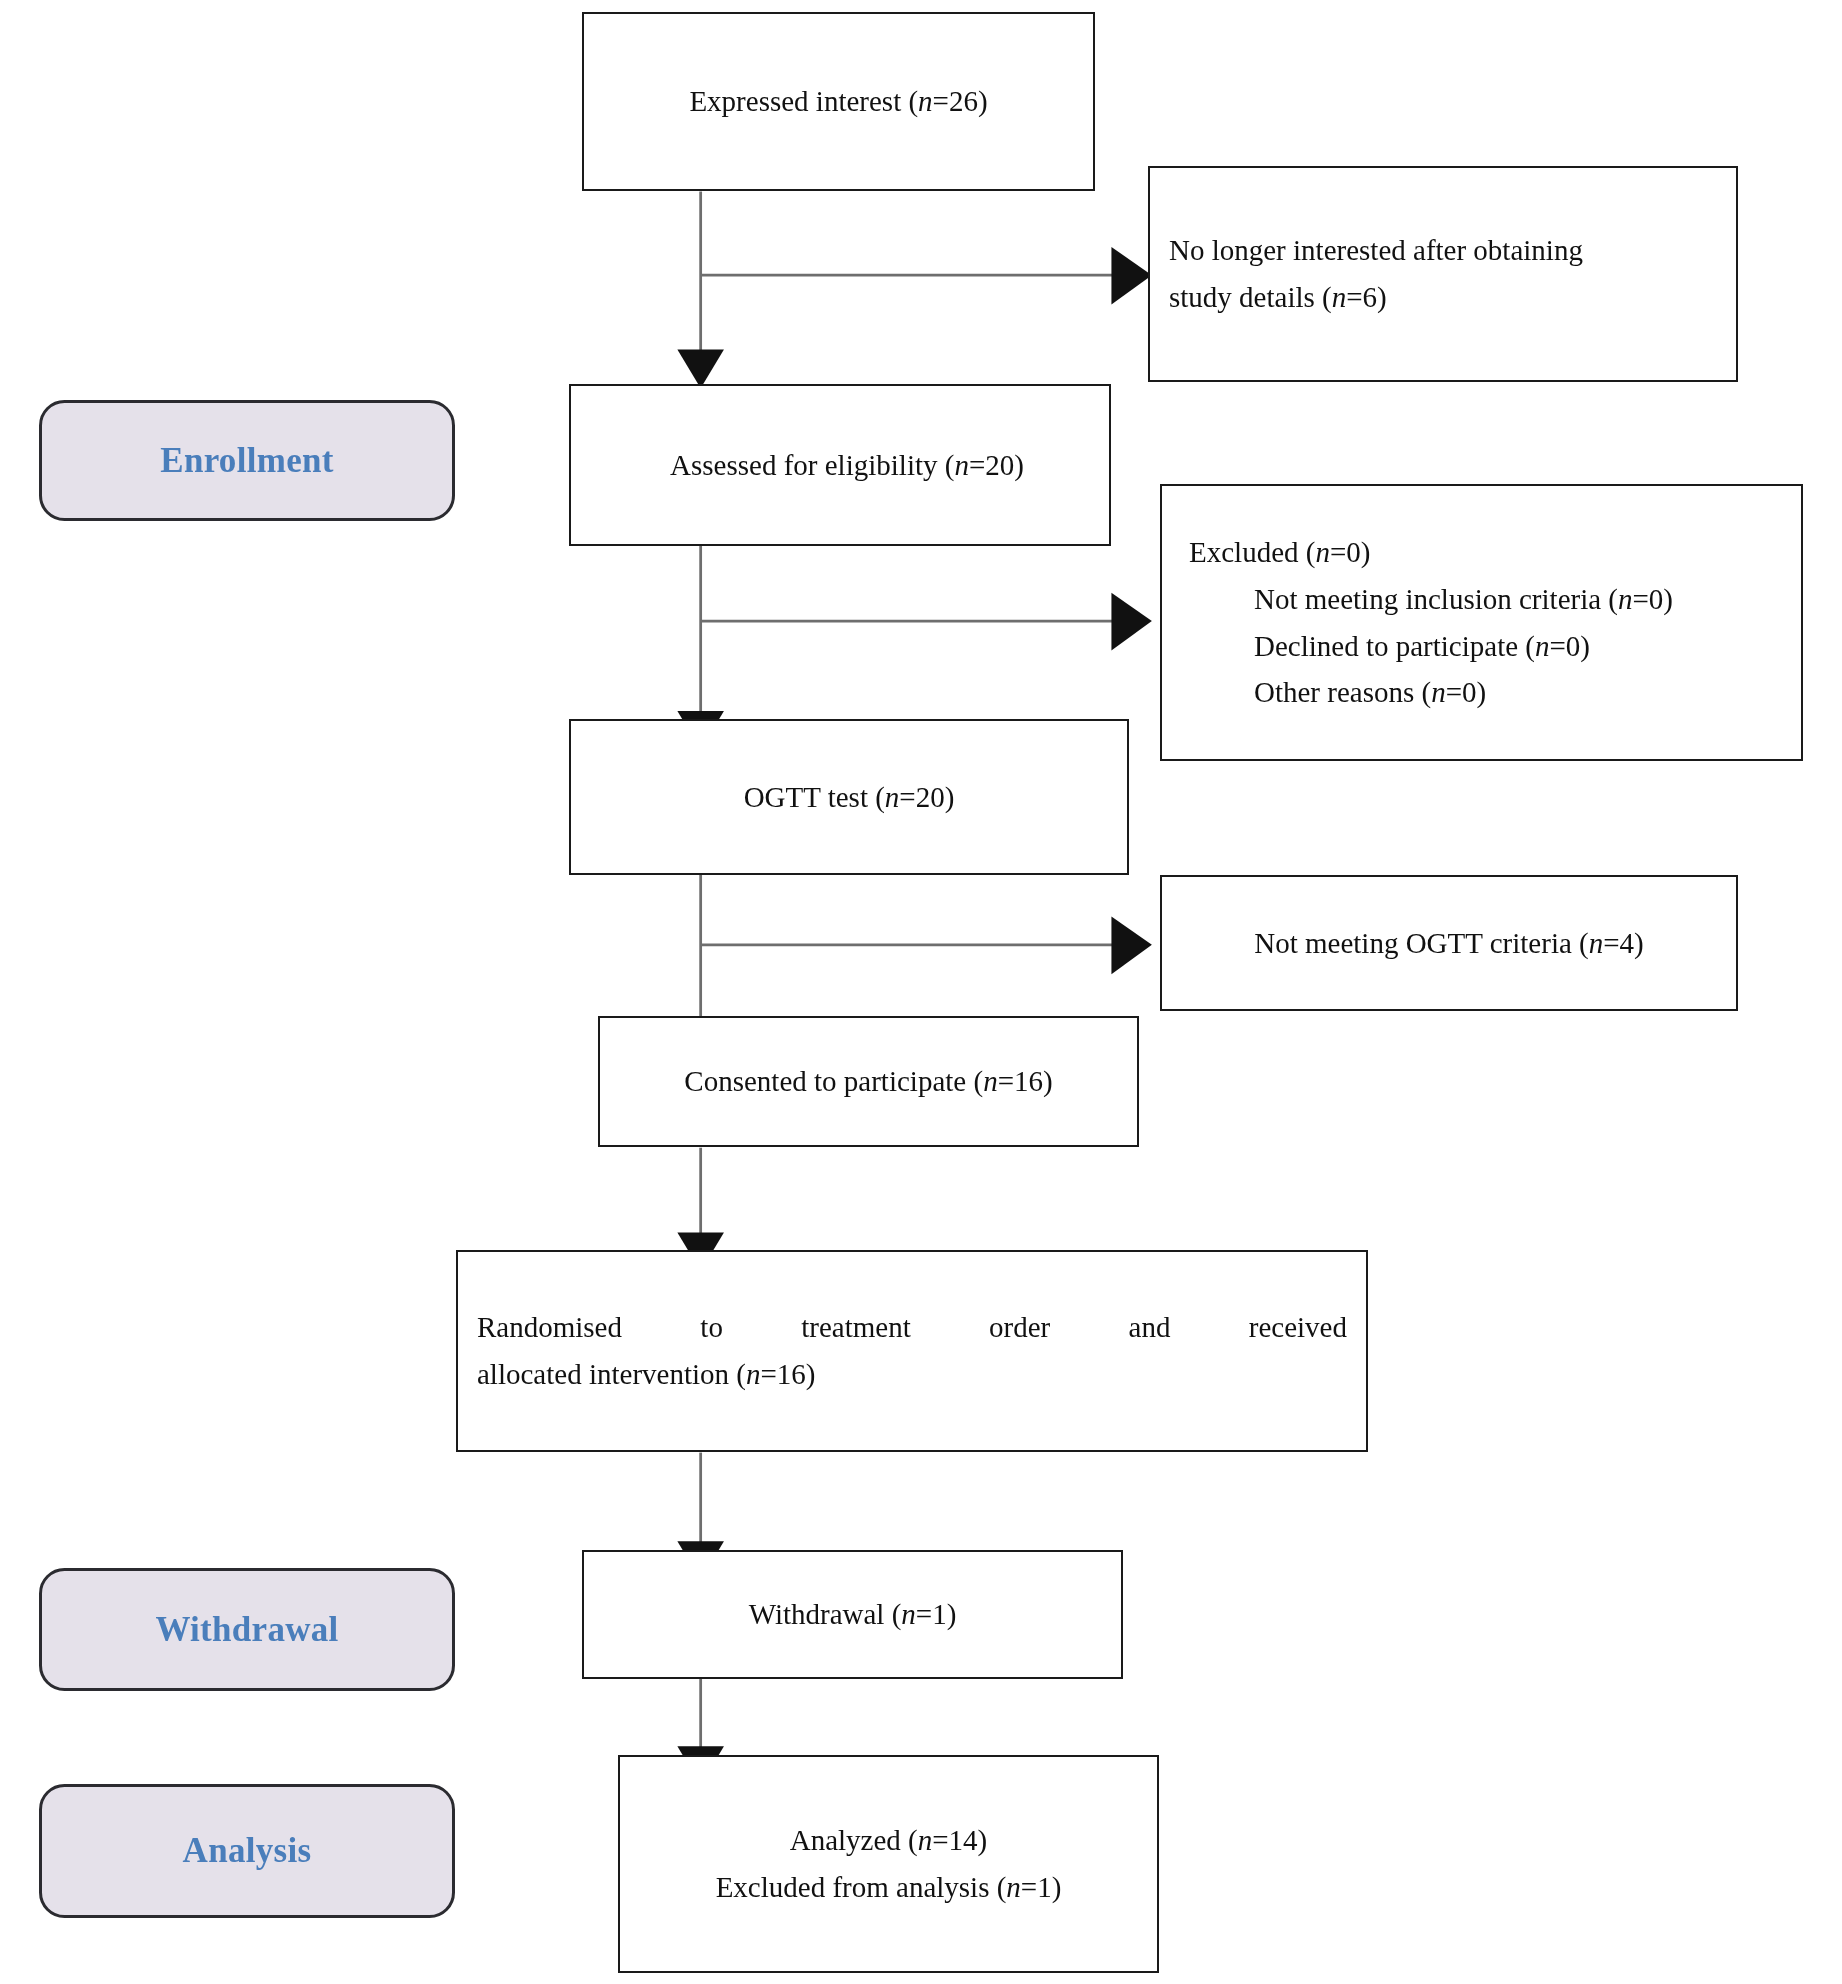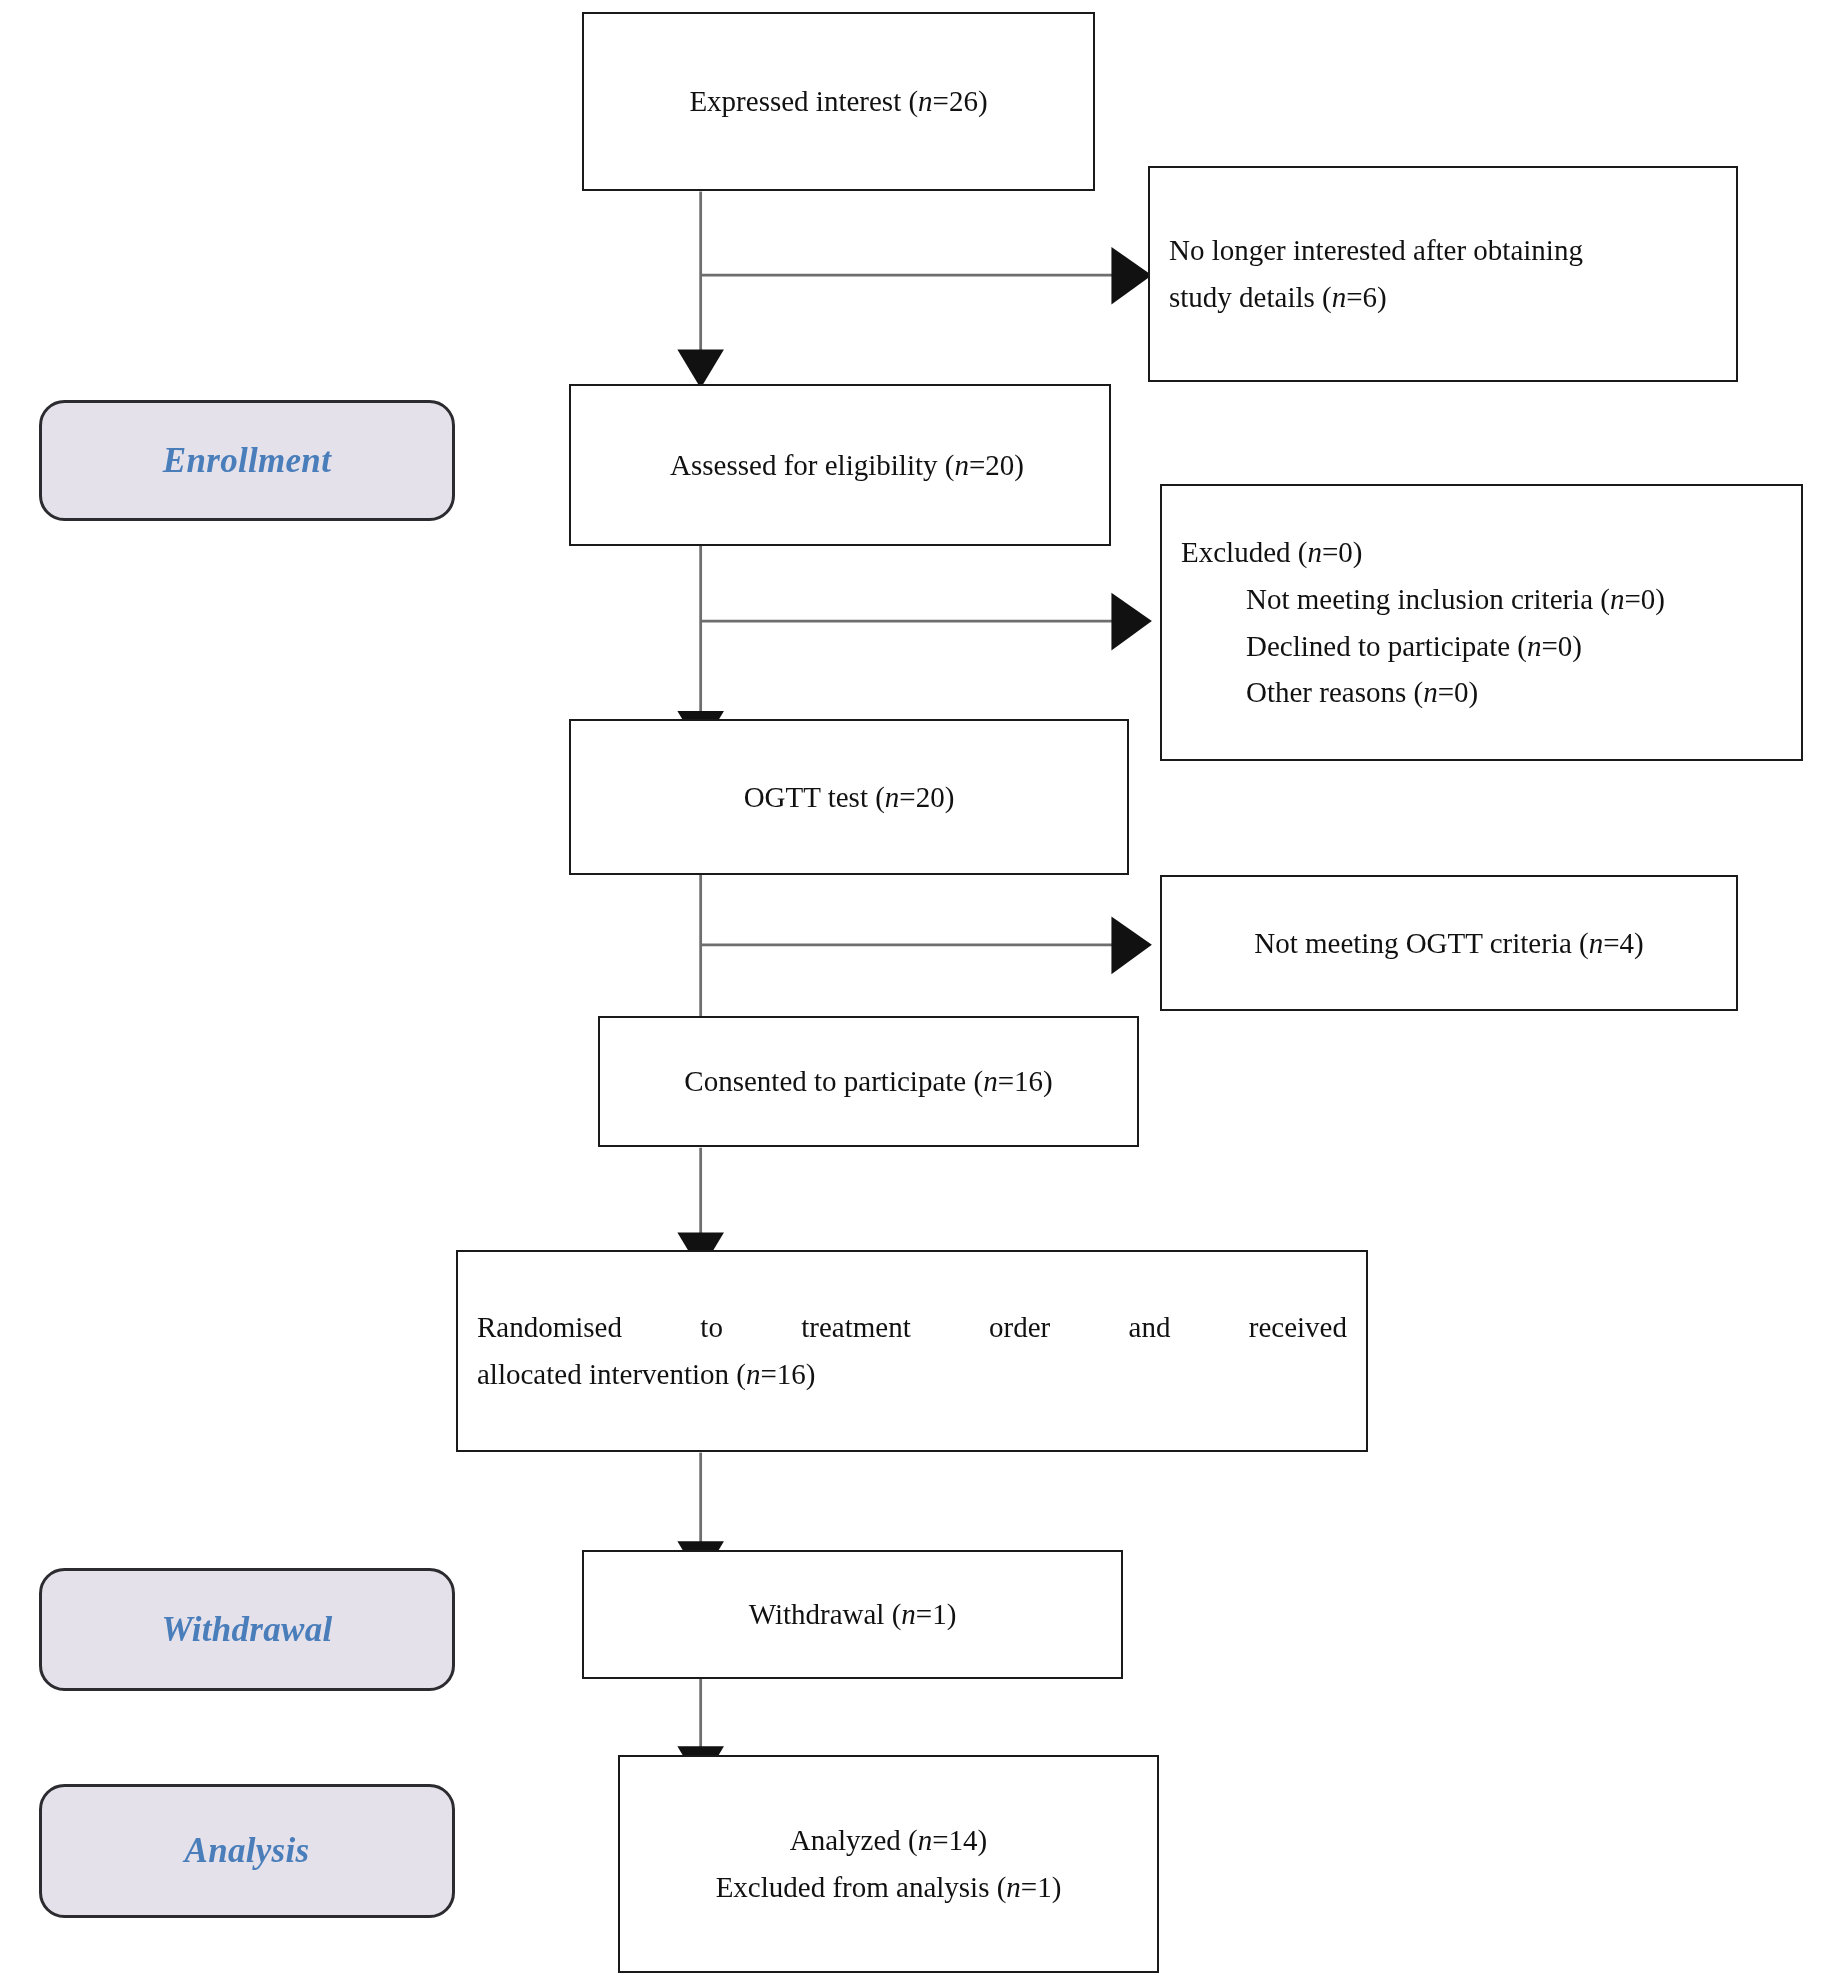--- a/index.html
+++ b/index.html
@@ -46,21 +46,20 @@
     background: #e5e1ea;
     border: 3.9px solid #2b2b30;
     border-radius: 25.5px;
     display: flex;
     align-items: center;
     justify-content: center;
     color: #4a7ebb;
     font-weight: bold;
     font-size: 35px;
     letter-spacing: 0.3px;
-    font-style: italic;
   }
 
   
   #wires {
     position: absolute;
     left: 0; top: 0;
     width: 1842px;
     height: 1985px;
     pointer-events: none;
   }
@@ -167,21 +166,21 @@
 
   <div class="flow-box left" style="left:1148px; top:166px; width:590px; height:216px;">
     <div class="inner">
       <div class="txt-line">No longer interested after obtaining</div>
       <div class="txt-line">
         <span>study details (</span><i class="n">n</i><span>=6)</span>
       </div>
     </div>
   </div>
 
-  <div class="flow-box left" style="left:1160px; top:484px; width:643px; height:277px;">
+  <div class="flow-box left" style="left:1160px; top:484px; width:643px; height:277px;padding-left:8px;">
     <div class="inner">
       <div class="txt-line">
         <span>Excluded (</span><i class="n">n</i><span>=0)</span>
       </div>
       <span class="sub-item">
         <span>Not meeting inclusion criteria (</span><i class="n">n</i><span>=0)</span>
       </span>
       <span class="sub-item">
         <span>Declined to participate (</span><i class="n">n</i><span>=0)</span>
       </span>

